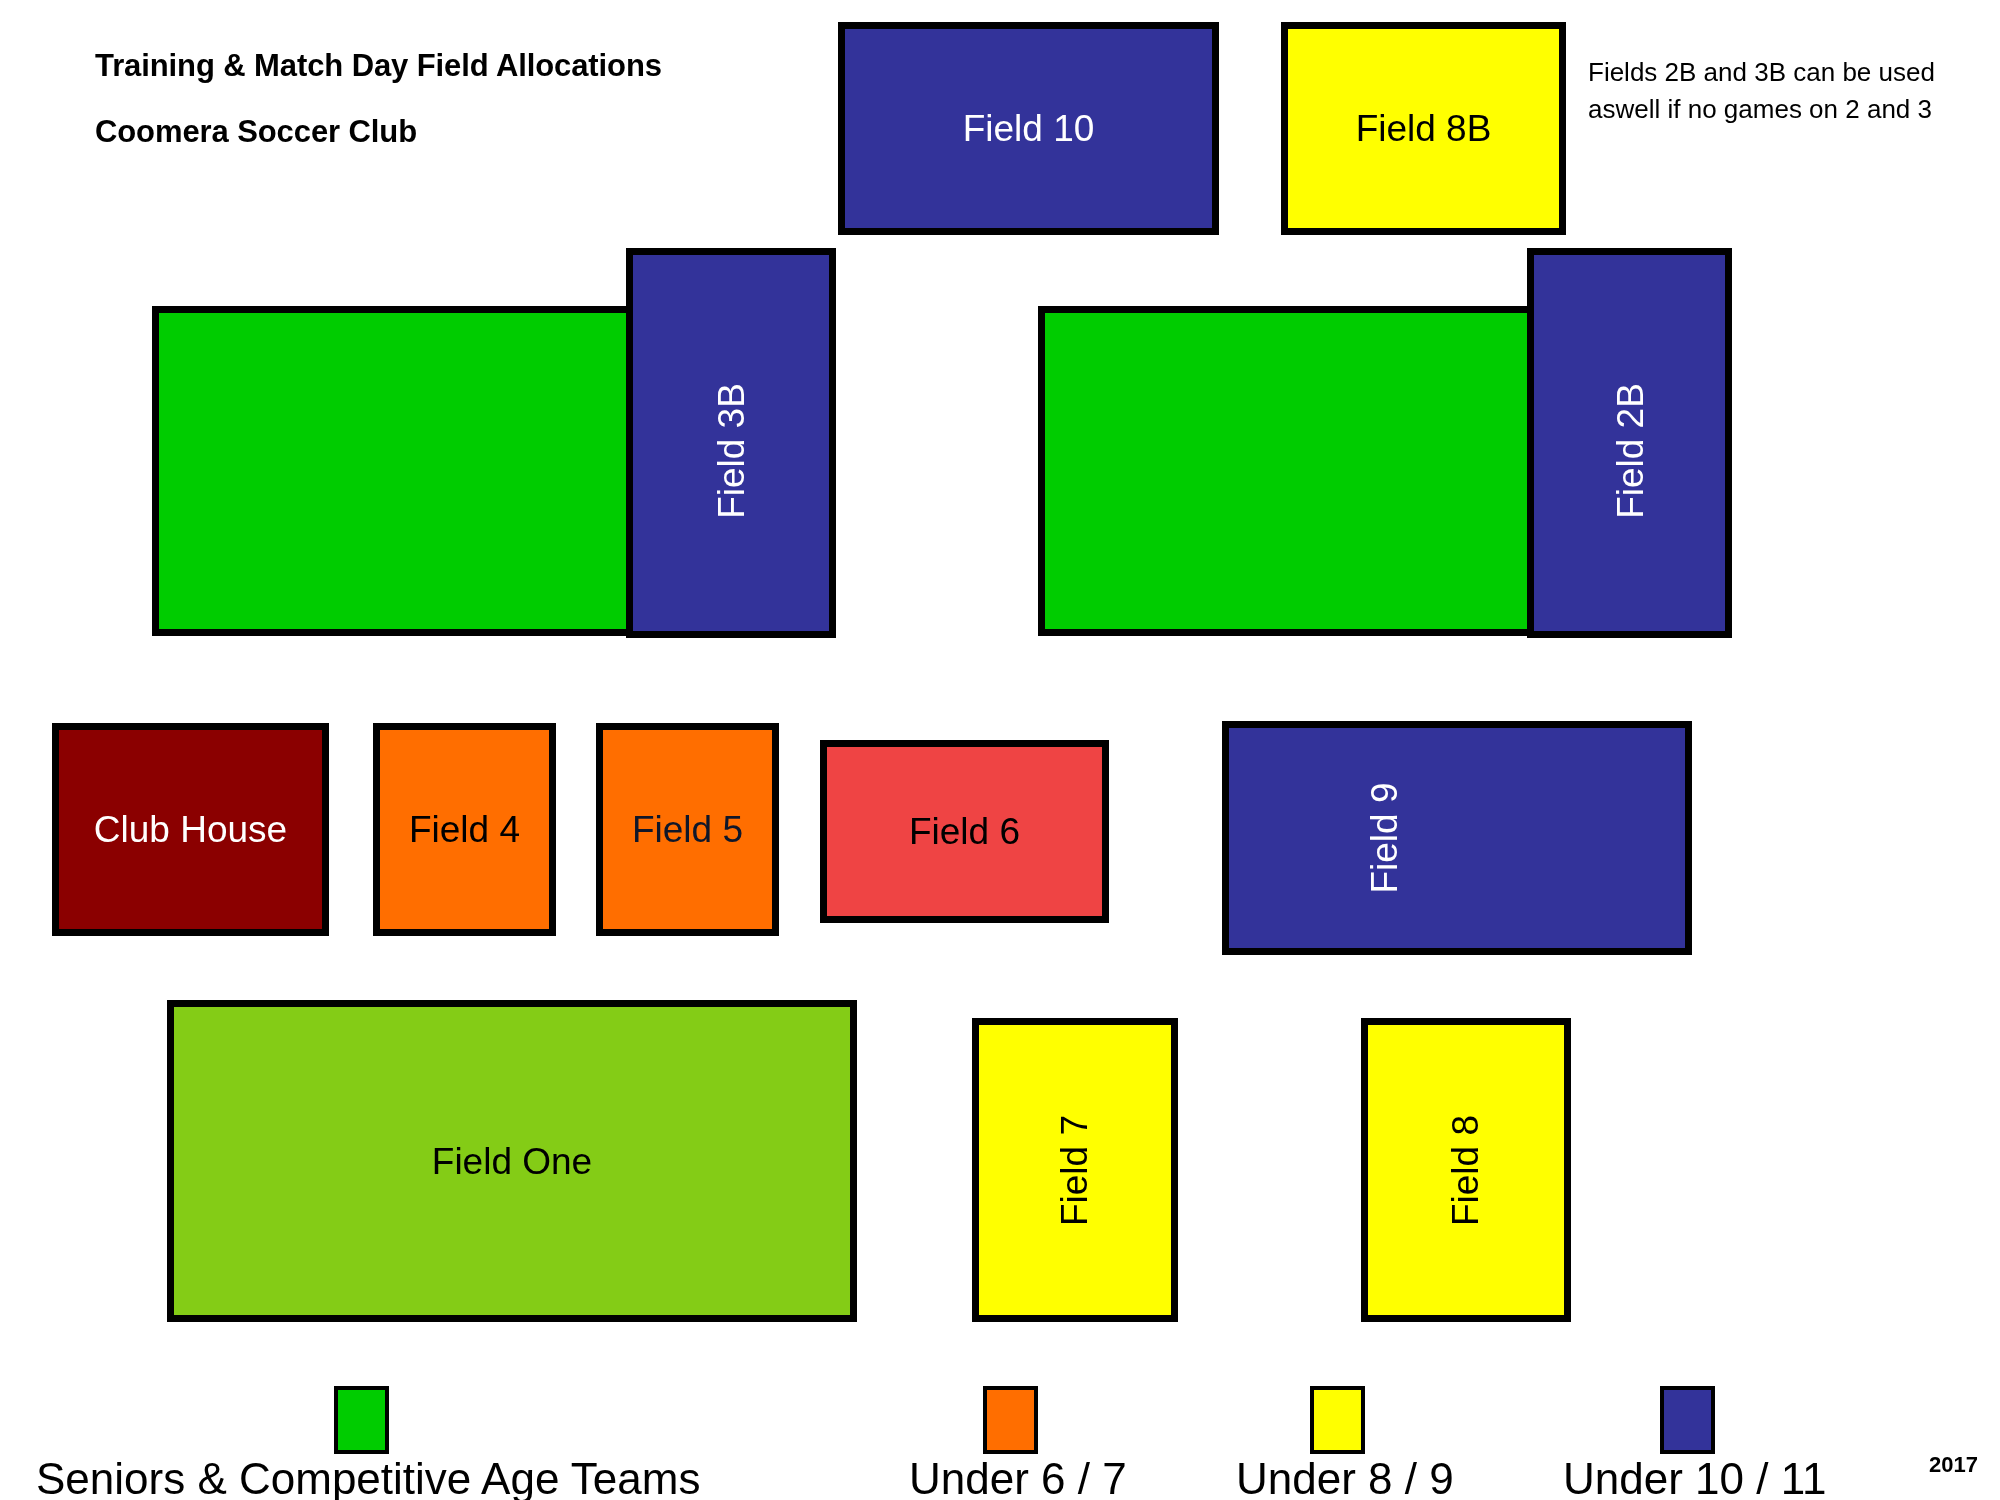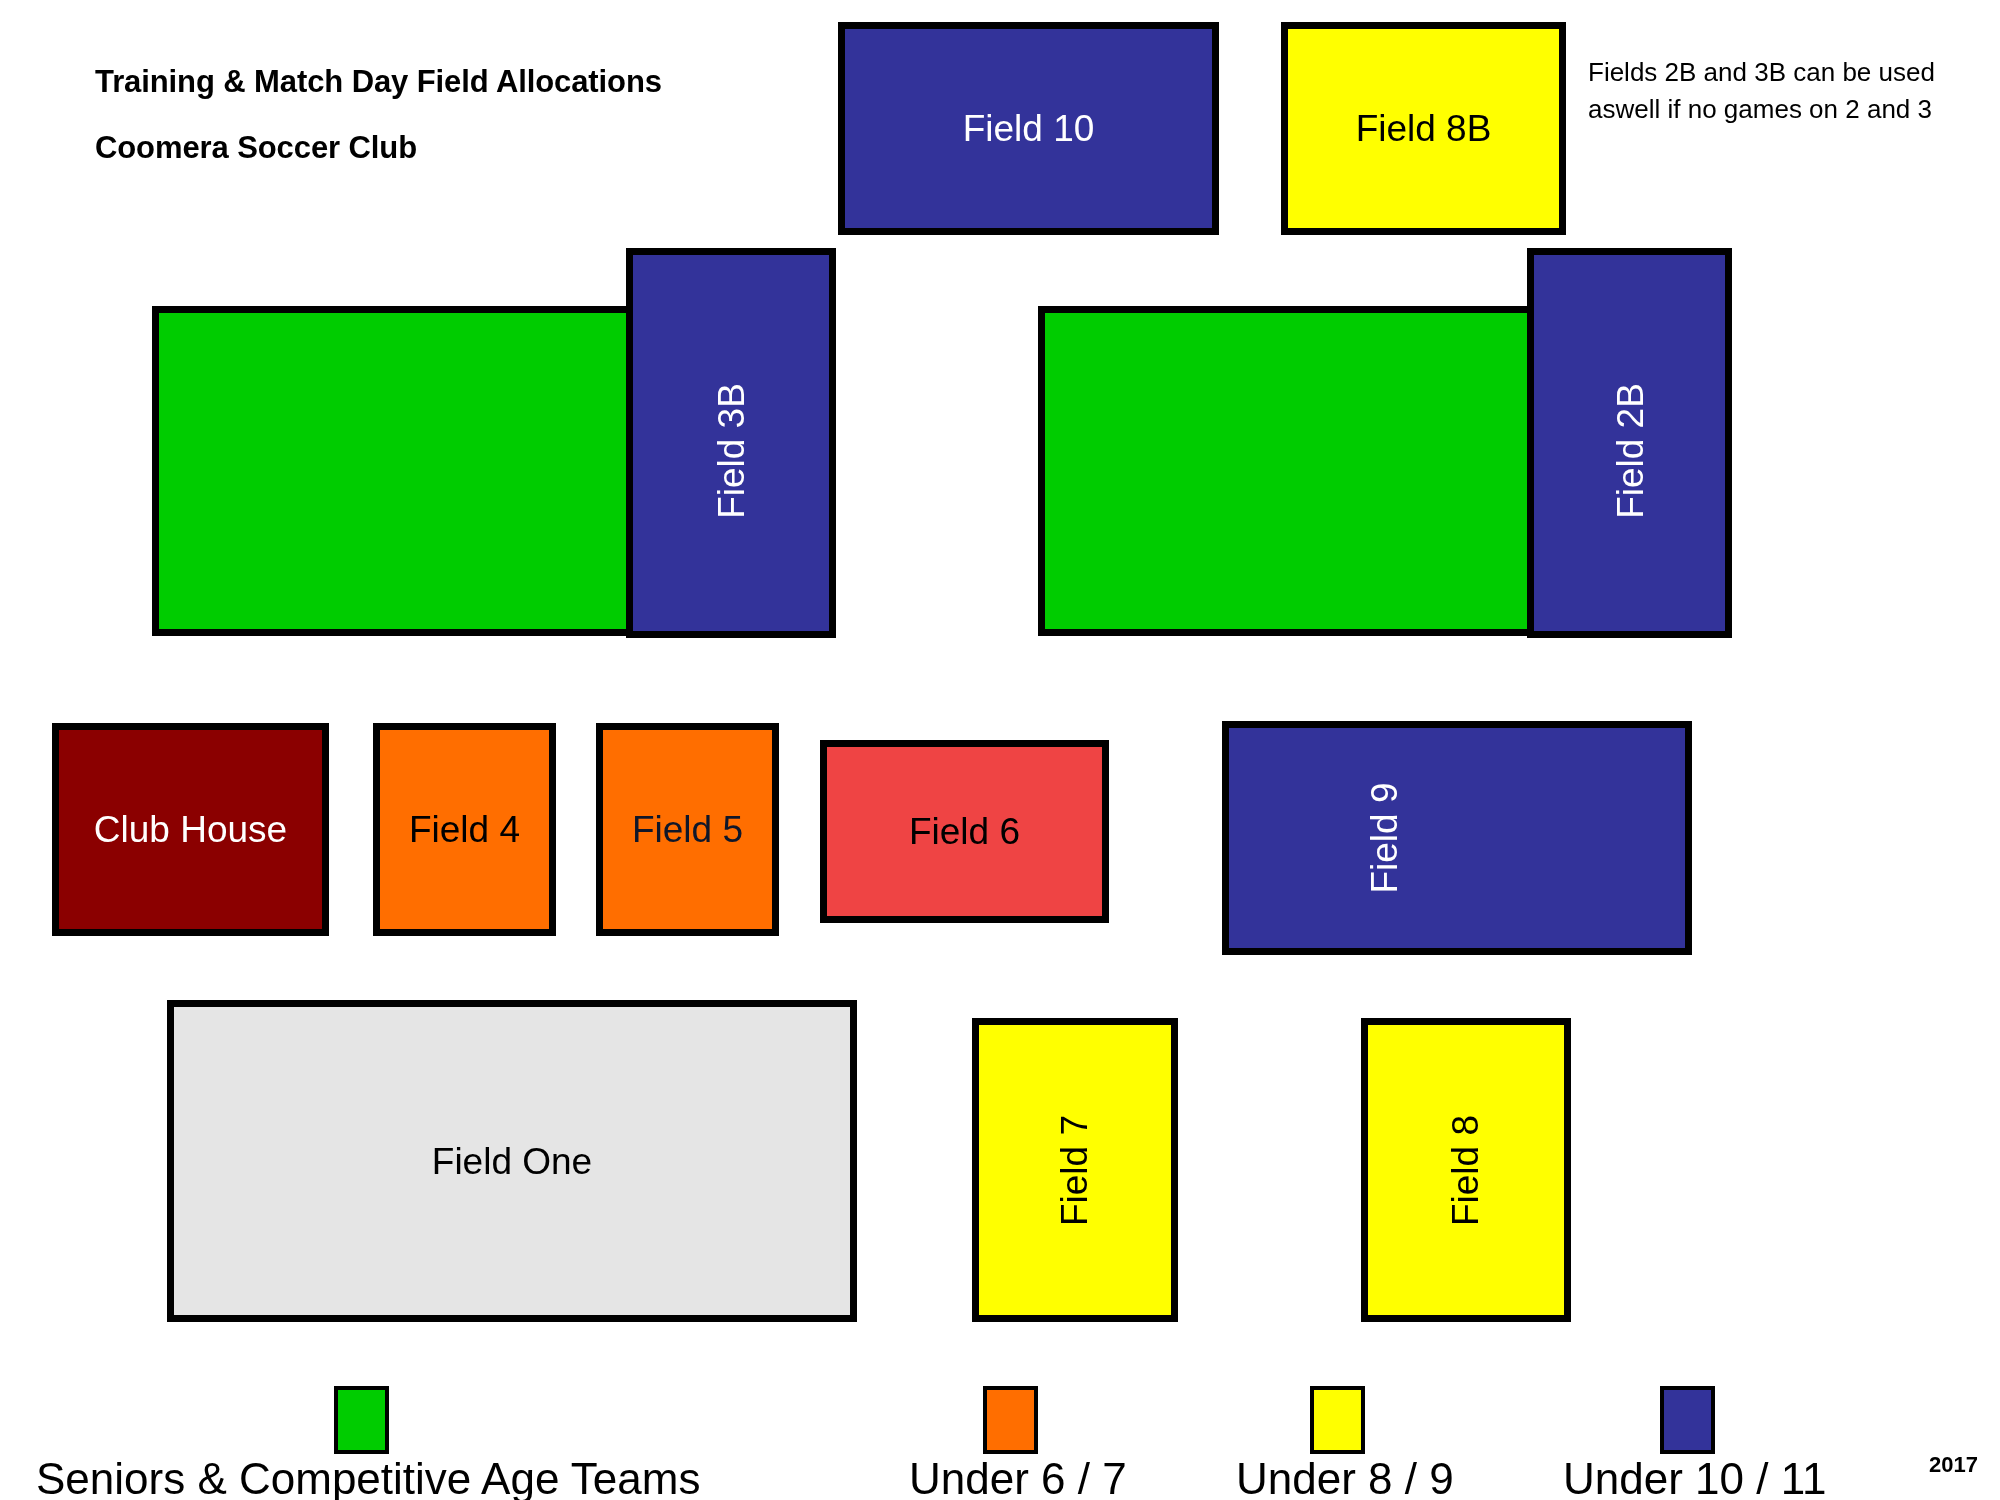--- a/index.html
+++ b/index.html
@@ -16,21 +16,20 @@
     overflow: hidden;
     font-family: "Liberation Sans", sans-serif;
   }
 
   
   .title-block {
     position: absolute;
     left: 95px;
     top: 48px;
     width: 740px;
-    margin-top: 16px;
   }
   .title-line {
     font-family: "Liberation Sans", sans-serif;
     font-weight: bold;
     font-size: 31px;
     color: #000000;
     letter-spacing: -0.1px;
     white-space: nowrap;
   }
   .title-line.second { margin-top: 30px; }
@@ -153,21 +152,21 @@
       </div>
       <div class="field" style="left: 596px; top: 723px; width: 183px; height: 213px; background: rgb(255, 110, 0); border-color: rgb(0, 0, 0);">
         <span class="lbl" style="color: #0f172a;">Field 5</span>
       </div>
       <div class="field" style="left: 820px; top: 740px; width: 289px; height: 183px; background: #ef4444; border-color: rgb(0, 0, 0);">
         <span class="lbl" style="color: rgb(0, 0, 0);">Field 6</span>
       </div>
       <div class="field" style="left: 1222px; top: 721px; width: 470px; height: 234px; background: rgb(51, 51, 154); border-color: rgb(0, 0, 0);">
         <span class="lbl rot" style="color: rgb(255, 255, 255); position: absolute; left: 34%; top: 50%; transform: translate(-50%, -50%) rotate(-90deg);">Field 9</span>
       </div>
-      <div class="field" style="left: 167px; top: 1000px; width: 690px; height: 322px; background: #e5e5e5; border-color: rgb(0, 0, 0);">
+      <div class="field" style="left: 167px; top: 1000px; width: 690px; height: 322px; background: #84cc16; border-color: rgb(0, 0, 0);">
         <span class="lbl" style="color: rgb(0, 0, 0);">Field One</span>
       </div>
       <div class="field" style="left: 972px; top: 1018px; width: 206px; height: 304px; background: rgb(255, 255, 0); border-color: rgb(0, 0, 0);">
         <span class="lbl rot" style="color: rgb(0, 0, 0);">Field 7</span>
       </div>
       <div class="field" style="left: 1361px; top: 1018px; width: 210px; height: 304px; background: rgb(255, 255, 0); border-color: rgb(0, 0, 0);">
         <span class="lbl rot" style="color: rgb(0, 0, 0);">Field 8</span>
       </div>
     </div>
 

